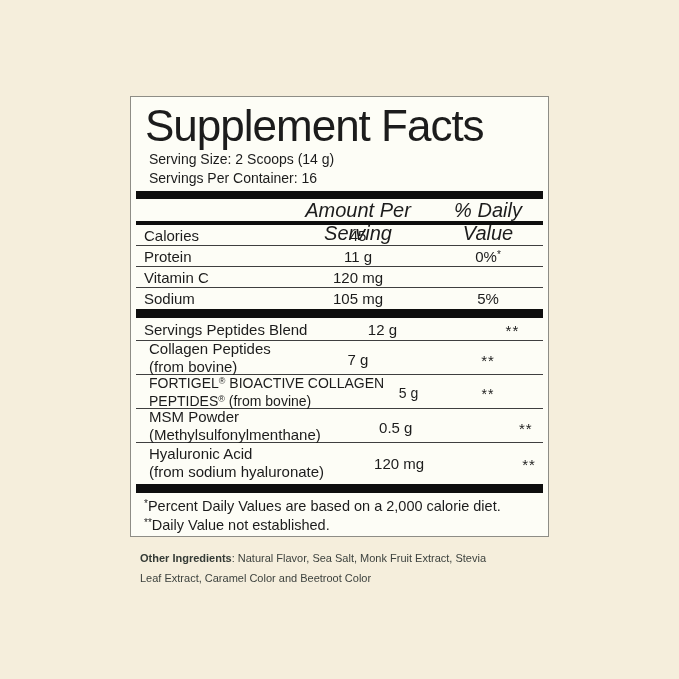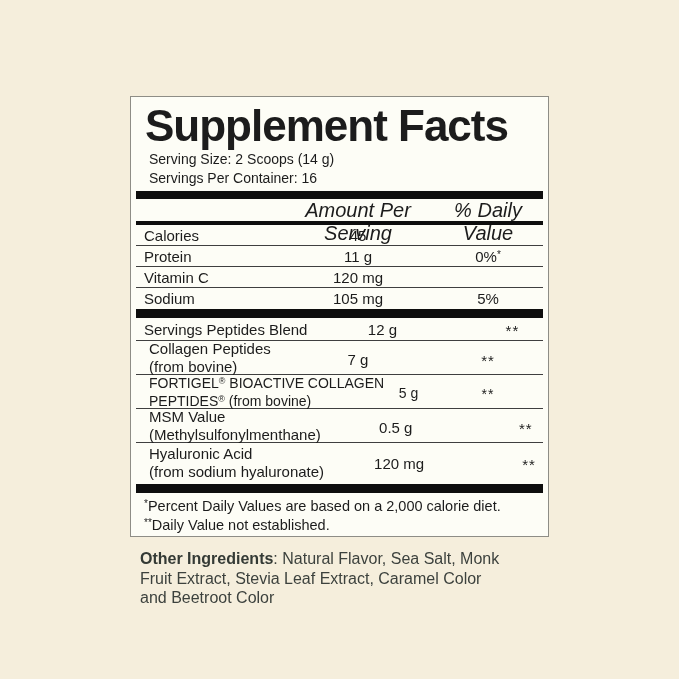--- a/index.html
+++ b/index.html
@@ -14,21 +14,21 @@
   .panel {
     position: absolute;
     left: 130px; top: 96px;
     width: 419px; height: 441px;
     background: #fdfdf6;
     border: 1.5px solid #8e8d86;
     padding: 0 5px;
   }
   .title {
     font-size: 44px;
-    font-weight: bold;
+    font-weight: normal;
     letter-spacing: -1px;
     line-height: 46px;
     padding: 6px 0 1px 9px;
     white-space: nowrap;
   }
   .serving {
     font-size: 14px;
     line-height: 19px;
     padding-left: 13px;
   }
@@ -69,21 +69,21 @@
   .dvstar { letter-spacing: 1px; position: relative; top: 1px; }
   .footnote {
     padding: 5px 4px 0 8px;
     font-size: 14.5px;
   }
   .fline { line-height: 17.5px; }
   .other {
     position: absolute;
     left: 140px; top: 549px;
     width: 362px;
-    font-size: 16px;
+    font-size: 11px;
     line-height: 19.5px;
     color: #3c413d;
   }
   .other b { color: #343a35; }
 </style>
 </head>
 <body>
 
 <div class="page">
 
@@ -148,21 +148,21 @@
       <div class="name indent">
         <div class="nline"><span>FORTIGEL</span><span class="reg">®</span><span>  BIOACTIVE COLLAGEN</span></div>
         <div class="nline"><span>PEPTIDES</span><span class="reg">®</span><span> (from bovine)</span></div>
       </div>
       <div class="amount">5 g</div>
       <div class="dv dvstar">**</div>
     </div>
 
     <div class="row r-two sep">
       <div class="name indent">
-        <div class="nline"><span>MSM Value</span><span class="reg"></span><span></span></div>
+        <div class="nline"><span>MSM Powder</span><span class="reg"></span><span></span></div>
         <div class="nline"><span>(Methylsulfonylmenthane)</span><span class="reg"></span><span></span></div>
       </div>
       <div class="amount">0.5 g</div>
       <div class="dv dvstar">**</div>
     </div>
 
     <div class="row r-two r-last">
       <div class="name indent">
         <div class="nline"><span>Hyaluronic Acid</span><span class="reg"></span><span></span></div>
         <div class="nline"><span>(from sodium hyaluronate)</span><span class="reg"></span><span></span></div>

